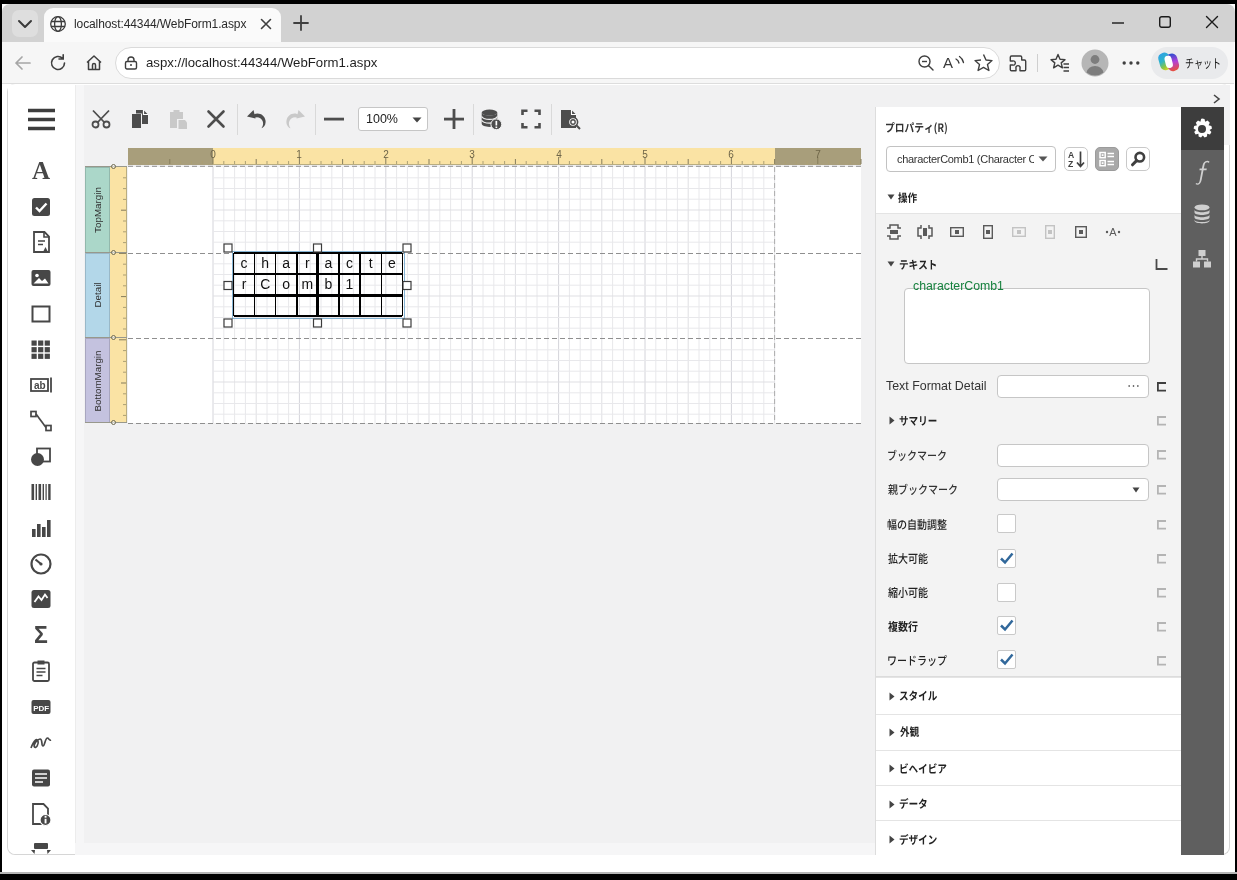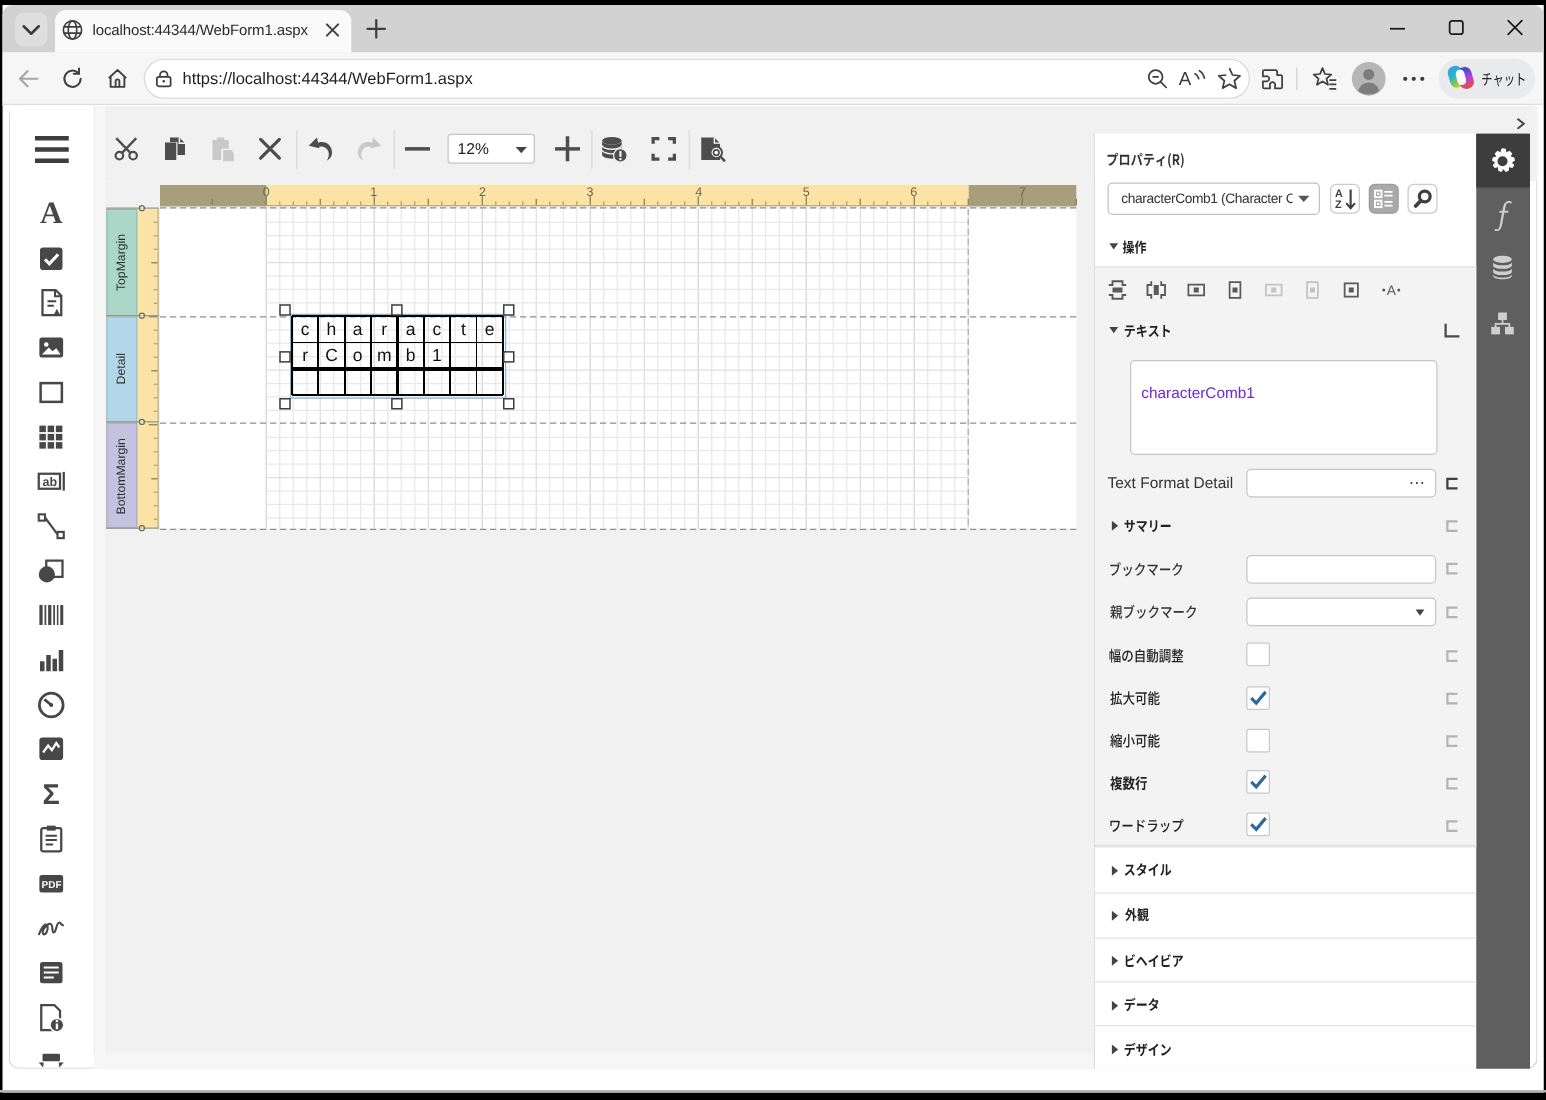--- a/index.html
+++ b/index.html
@@ -50,21 +50,21 @@
     </svg>
     <svg class="ic" width="18" height="18" style="left:85px;top:54px">
       <path d="M2 8.5 L9 2 L16 8.5 M3.5 7.5 V15.5 H14.5 V7.5 M7.5 15.5 V11 a1.5 1.5 0 0 1 3 0 V15.5" fill="none" stroke="#3f3f3f" stroke-width="1.5" stroke-linejoin="round"></path>
     </svg>
     <div class="ab" style="left:115px;top:47px;width:885px;height:32px;background:#fff;border:1px solid #dadada;border-radius:16px"></div>
     <svg class="ic" width="14" height="14" style="left:124px;top:56px">
       <rect x="1.5" y="5.5" width="11" height="7.5" rx="1.5" fill="none" stroke="#3d3d3d" stroke-width="1.4"></rect>
       <path d="M4 5.5 V4 a3 3 0 0 1 6 0 V5.5" fill="none" stroke="#3d3d3d" stroke-width="1.4"></path>
       <circle cx="7" cy="9" r="1" fill="#3d3d3d"></circle>
     </svg>
-    <div class="ab" style="left:146px;top:55px;font-size:13.2px;color:#1f1f1f">https://localhost:44344/WebForm1.aspx</div>
+    <div class="ab" style="left:146px;top:55px;font-size:13.2px;color:#1f1f1f">aspx://localhost:44344/WebForm1.aspx</div>
     <svg class="ic" width="18" height="18" style="left:917px;top:54px">
       <circle cx="7.5" cy="7.5" r="5.5" fill="none" stroke="#3f3f3f" stroke-width="1.4"></circle>
       <path d="M5 7.5 H10" stroke="#3f3f3f" stroke-width="1.4"></path>
       <path d="M11.7 11.7 L16 16" stroke="#3f3f3f" stroke-width="1.4" stroke-linecap="round"></path>
     </svg>
     <svg class="ic" width="22" height="18" style="left:943px;top:54px">
       <text x="0" y="14" font-size="15" fill="#3a3a3a" font-family="Liberation Sans">A</text>
       <path d="M13 5 a6 6 0 0 1 3 4 M16.5 2.5 a9.5 9.5 0 0 1 4 6" fill="none" stroke="#3a3a3a" stroke-width="1.3" stroke-linecap="round"></path>
     </svg>
     <svg class="ic" width="19" height="19" style="left:974px;top:53px">
@@ -253,21 +253,21 @@
     </svg>
     <svg class="ic" width="24" height="24" style="left:283px;top:107px" viewBox="0 0 24 24">
       <path d="M15.5 3 L13.5 11.5 L22 9.5 Z" fill="#c9c9c9"></path>
       <path d="M16.5 8.2 C11 4.5 4.5 7.5 3.5 13.5 C2.8 18 5.5 20.5 7.5 21.3 C6 19 5.4 16.5 6.4 14 C7.7 10.8 11.5 9.3 14.7 10.8 Z" fill="#c9c9c9"></path>
     </svg>
     <div class="ab" style="left:315px;top:104px;width:1px;height:31px;background:#d9d9d9"></div>
     <svg class="ic" width="24" height="24" style="left:322px;top:107px" viewBox="0 0 24 24">
       <rect x="2" y="10.7" width="20" height="2.8" fill="#4d4d4d"></rect>
     </svg>
     <div class="ab" style="left:358px;top:107px;width:70px;height:24px;background:#fff;border:1px solid #c6c6c6;border-radius:3px"></div>
-    <div class="ab" style="left:366px;top:112px;font-size:12.5px;color:#222">12%</div>
+    <div class="ab" style="left:366px;top:112px;font-size:12.5px;color:#222">100%</div>
     <svg class="ic" width="10" height="6" style="left:412px;top:117px">
       <path d="M0.5 0.5 L5 5.5 L9.5 0.5 Z" fill="#444"></path>
     </svg>
     <svg class="ic" width="24" height="24" style="left:442px;top:107px" viewBox="0 0 24 24">
       <rect x="2" y="10.7" width="20" height="2.8" fill="#4d4d4d"></rect>
       <rect x="10.6" y="2" width="2.8" height="20" fill="#4d4d4d"></rect>
     </svg>
     <div class="ab" style="left:473px;top:104px;width:1px;height:31px;background:#d9d9d9"></div>
     <svg class="ic" width="24" height="24" style="left:479px;top:107px" viewBox="0 0 24 24">
       <ellipse cx="10.5" cy="5.6" rx="7.8" ry="3.1" fill="#4d4d4d"></ellipse>
@@ -609,21 +609,21 @@
     <svg class="ic" width="8" height="6" style="left:887px;top:261px">
       <path d="M0.5 0.5 L4 5.5 L7.5 0.5 Z" fill="#444"></path>
     </svg>
     <svg style="position:absolute;left:899.2px;top:268.8px;overflow:visible" width="1" height="1">
       <path fill="#222" d="M1.9 -8.7Q2.2 -8.7 2.4 -8.7Q2.7 -8.7 3.0 -8.7Q3.1 -8.7 3.5 -8.7Q3.9 -8.7 4.4 -8.7Q4.9 -8.7 5.4 -8.7Q5.9 -8.7 6.2 -8.7Q6.6 -8.7 6.8 -8.7Q7.0 -8.7 7.3 -8.7Q7.6 -8.7 7.8 -8.7V-7.3Q7.6 -7.3 7.3 -7.3Q7.1 -7.3 6.8 -7.3Q6.6 -7.3 6.3 -7.3Q5.9 -7.3 5.4 -7.3Q4.9 -7.3 4.4 -7.3Q3.9 -7.3 3.5 -7.3Q3.1 -7.3 3.0 -7.3Q2.7 -7.3 2.4 -7.3Q2.1 -7.3 1.9 -7.3ZM0.8 -5.8Q1.0 -5.8 1.3 -5.8Q1.5 -5.8 1.7 -5.8Q1.9 -5.8 2.2 -5.8Q2.6 -5.8 3.1 -5.8Q3.7 -5.8 4.3 -5.8Q4.9 -5.8 5.5 -5.8Q6.1 -5.8 6.6 -5.8Q7.1 -5.8 7.5 -5.8Q7.9 -5.8 8.0 -5.8Q8.2 -5.8 8.4 -5.8Q8.7 -5.8 8.9 -5.8V-4.3Q8.7 -4.4 8.5 -4.4Q8.2 -4.4 8.0 -4.4Q7.9 -4.4 7.5 -4.4Q7.1 -4.4 6.6 -4.4Q6.1 -4.4 5.5 -4.4Q4.9 -4.4 4.3 -4.4Q3.7 -4.4 3.1 -4.4Q2.6 -4.4 2.2 -4.4Q1.9 -4.4 1.7 -4.4Q1.5 -4.4 1.3 -4.4Q1.0 -4.4 0.8 -4.3ZM5.7 -5.0Q5.7 -3.9 5.6 -3.0Q5.4 -2.2 5.1 -1.4Q4.9 -1.1 4.6 -0.7Q4.3 -0.2 4.0 0.1Q3.6 0.5 3.2 0.7L2.0 -0.2Q2.5 -0.5 3.0 -0.9Q3.5 -1.4 3.8 -1.9Q4.1 -2.5 4.3 -3.3Q4.4 -4.1 4.4 -5.0ZM13.1 -8.1Q13.0 -8.4 13.0 -8.6Q12.9 -8.8 12.9 -9.0L14.2 -9.3Q14.2 -9.1 14.3 -8.8Q14.3 -8.6 14.3 -8.4Q14.3 -8.2 14.4 -7.8Q14.5 -7.4 14.6 -6.7Q14.7 -6.1 14.8 -5.4Q14.9 -4.7 15.0 -4.0Q15.1 -3.2 15.2 -2.6Q15.4 -1.9 15.4 -1.4Q15.5 -0.9 15.6 -0.7Q15.6 -0.5 15.7 -0.2Q15.7 0.1 15.8 0.4L14.4 0.7Q14.4 0.4 14.4 0.1Q14.3 -0.2 14.3 -0.4Q14.3 -0.7 14.2 -1.1Q14.1 -1.6 14.0 -2.3Q13.9 -2.9 13.8 -3.6Q13.7 -4.3 13.6 -5.1Q13.5 -5.8 13.4 -6.4Q13.2 -7.0 13.2 -7.5Q13.1 -7.9 13.1 -8.1ZM10.5 -6.7Q10.7 -6.7 10.9 -6.7Q11.1 -6.7 11.3 -6.8Q11.5 -6.8 11.9 -6.9Q12.3 -6.9 12.8 -7.0Q13.3 -7.1 13.8 -7.2Q14.4 -7.3 14.9 -7.4Q15.4 -7.5 15.8 -7.6Q16.1 -7.7 16.4 -7.7Q16.6 -7.8 16.8 -7.8Q17.1 -7.9 17.3 -8.0L17.5 -6.5Q17.3 -6.4 17.1 -6.4Q16.8 -6.4 16.6 -6.3Q16.4 -6.3 15.9 -6.2Q15.5 -6.1 15.0 -6.0Q14.5 -5.9 14.0 -5.8Q13.5 -5.7 13.0 -5.6Q12.5 -5.5 12.1 -5.5Q11.8 -5.4 11.6 -5.4Q11.4 -5.3 11.2 -5.3Q11.0 -5.2 10.7 -5.1ZM10.5 -3.3Q10.6 -3.4 10.9 -3.4Q11.2 -3.4 11.4 -3.5Q11.7 -3.5 12.1 -3.6Q12.6 -3.7 13.1 -3.8Q13.7 -3.9 14.2 -4.0Q14.8 -4.1 15.4 -4.2Q15.9 -4.3 16.3 -4.4Q16.8 -4.5 17.1 -4.6Q17.4 -4.6 17.6 -4.7Q17.9 -4.8 18.1 -4.8L18.3 -3.3Q18.1 -3.3 17.8 -3.3Q17.6 -3.2 17.3 -3.2Q17.0 -3.1 16.5 -3.0Q16.1 -2.9 15.5 -2.8Q15.0 -2.7 14.4 -2.6Q13.8 -2.5 13.3 -2.4Q12.8 -2.3 12.3 -2.2Q11.9 -2.1 11.7 -2.0Q11.4 -2.0 11.1 -1.9Q10.9 -1.9 10.7 -1.8ZM27.1 -7.7Q27.1 -7.6 27.0 -7.4Q26.9 -7.2 26.8 -7.0Q26.6 -6.5 26.3 -5.8Q26.0 -5.2 25.7 -4.5Q25.3 -3.8 24.9 -3.2Q24.3 -2.5 23.7 -1.8Q23.0 -1.1 22.3 -0.5Q21.6 0.1 20.9 0.5L19.9 -0.8Q20.7 -1.1 21.4 -1.6Q22.1 -2.2 22.7 -2.8Q23.4 -3.4 23.8 -4.0Q24.1 -4.5 24.4 -4.9Q24.7 -5.4 24.9 -5.9Q25.1 -6.4 25.2 -6.8Q25.1 -6.8 24.9 -6.8Q24.6 -6.8 24.3 -6.8Q24.0 -6.8 23.6 -6.8Q23.3 -6.8 22.9 -6.8Q22.6 -6.8 22.3 -6.8Q22.1 -6.8 22.0 -6.8Q21.8 -6.8 21.6 -6.8Q21.3 -6.8 21.1 -6.8Q21.0 -6.7 20.9 -6.7V-8.4Q21.0 -8.3 21.2 -8.3Q21.4 -8.3 21.6 -8.3Q21.8 -8.3 22.0 -8.3Q22.1 -8.3 22.4 -8.3Q22.6 -8.3 23.0 -8.3Q23.3 -8.3 23.7 -8.3Q24.1 -8.3 24.4 -8.3Q24.7 -8.3 25.0 -8.3Q25.3 -8.3 25.4 -8.3Q25.7 -8.3 25.9 -8.3Q26.2 -8.4 26.4 -8.4ZM25.0 -4.2Q25.4 -3.8 25.8 -3.4Q26.2 -2.9 26.6 -2.4Q27.0 -1.9 27.4 -1.4Q27.7 -1.0 28.0 -0.6L26.9 0.5Q26.5 -0.1 26.1 -0.7Q25.6 -1.3 25.1 -2.0Q24.6 -2.6 24.1 -3.1ZM31.7 -1.1Q31.7 -1.3 31.7 -1.8Q31.7 -2.3 31.7 -3.0Q31.7 -3.6 31.7 -4.3Q31.7 -5.0 31.7 -5.7Q31.7 -6.4 31.7 -6.9Q31.7 -7.4 31.7 -7.6Q31.7 -8.0 31.7 -8.3Q31.7 -8.7 31.6 -9.0H33.1Q33.1 -8.7 33.1 -8.4Q33.0 -8.0 33.0 -7.6Q33.0 -7.3 33.0 -6.8Q33.0 -6.2 33.0 -5.6Q33.0 -4.9 33.0 -4.2Q33.0 -3.5 33.0 -2.9Q33.0 -2.2 33.0 -1.8Q33.0 -1.3 33.0 -1.1Q33.0 -0.9 33.1 -0.6Q33.1 -0.4 33.1 -0.0Q33.1 0.3 33.1 0.5H31.6Q31.7 0.2 31.7 -0.3Q31.7 -0.8 31.7 -1.1ZM32.8 -6.1Q33.2 -5.9 33.8 -5.7Q34.4 -5.4 35.0 -5.2Q35.6 -4.9 36.2 -4.7Q36.7 -4.4 37.0 -4.2L36.5 -2.6Q36.1 -2.9 35.6 -3.1Q35.1 -3.4 34.6 -3.6Q34.1 -3.9 33.6 -4.1Q33.2 -4.3 32.8 -4.4Z"></path>
     </svg>
     <svg class="ic" width="13" height="13" style="left:1155px;top:258px">
       <path d="M1.5 1 V11 H12.5" fill="none" stroke="#4a4a4a" stroke-width="1.8"></path>
     </svg>
     <div class="ab" style="left:904px;top:288px;width:246px;height:76px;background:#fff;border:1px solid #c6c6c6;border-radius:4px"></div>
-    <div class="ab" style="left:913px;top:307px;font-size:12.3px;color:#6d28d9">characterComb1</div>
+    <div class="ab" style="left:913px;top:279px;font-size:12.3px;color:#15803d">characterComb1</div>
     <div class="ab" style="left:886px;top:379px;font-size:12.4px;color:#333">Text Format Detail</div>
     <div class="ab" style="left:997px;top:375px;width:152px;height:23px;background:#fff;border:1px solid #c6c6c6;border-radius:4px"></div>
     <div class="ab" style="left:1127px;top:378px;font-size:13px;color:#444;letter-spacing:1px">⋯</div>
     <svg class="ic" width="11" height="10" style="left:1156px;top:382px">
       <path d="M10 1 H1.9 V8.6 H10" fill="none" stroke="#3f3f3f" stroke-width="1.8"></path>
     </svg>
     <svg class="ic" width="6" height="9" style="left:889px;top:416px">
       <path d="M0.5 0.5 L5.5 4.5 L0.5 8.5 Z" fill="#444"></path>
     </svg>
     <svg style="position:absolute;left:899.4px;top:424.7px;overflow:visible" width="1" height="1">

